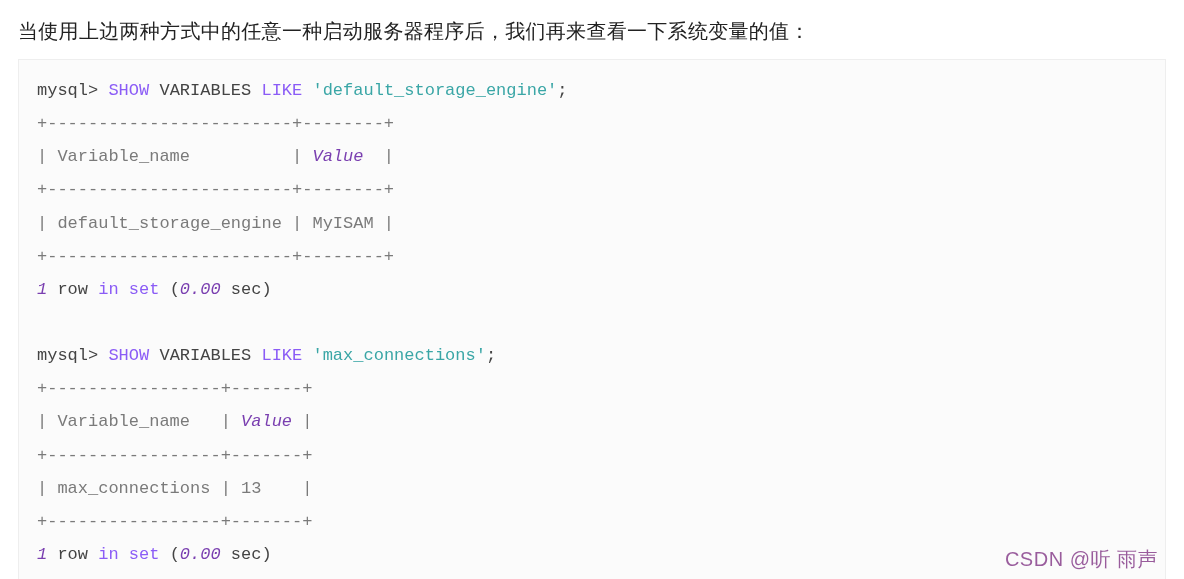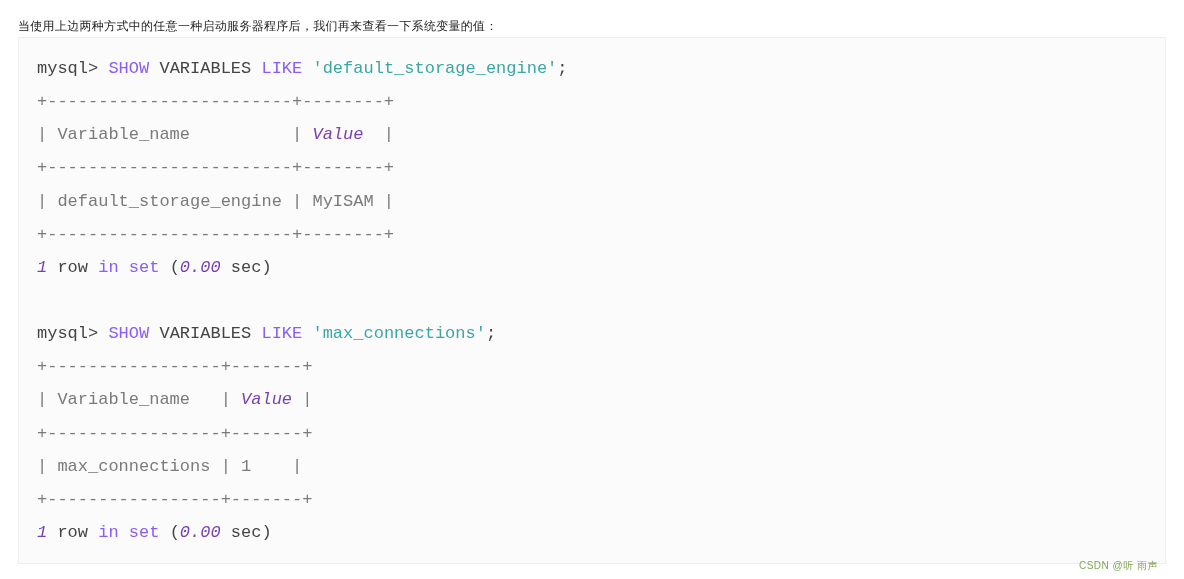--- a/index.html
+++ b/index.html
@@ -6,23 +6,23 @@
     body {
       font-family: -apple-system, BlinkMacSystemFont, "Segoe UI", Arial, sans-serif;
       background: #ffffff;
       padding: 18px 18px 8px 18px;
       width: 1184px;
       height: 579px;
       overflow: hidden;
       position: relative;
     }
     .intro-text {
-      font-size: 12px;
+      font-size: 20px;
       color: #222;
-      margin-bottom: 2px;
+      margin-bottom: 14px;
       letter-spacing: 0.3px;
     }
     .code-block {
       background: #fbfbfb;
       border: 1px solid #eee;
       padding: 14px 18px 14px 18px;
       font-family: "SFMono-Regular", Consolas, "Liberation Mono", Menlo, monospace;
       font-size: 17px;
       line-height: 1.95;
       color: #444;
@@ -30,22 +30,22 @@
       filter: blur(0.25px);
     }
     .tok-gray   { color: #7a7a7a; }
     .tok-blue   { color: #8b5cf6; }
     .tok-teal   { color: #3aa6a6; }
     .tok-purple { color: #7a3fb0; font-style: italic; }
     .watermark {
       position: absolute;
       right: 26px;
       bottom: 6px;
-      color: #4d7c0f;
-      font-size: 10px;
+      color: #701a75;
+      font-size: 20px;
       letter-spacing: 0.5px;
       opacity: 0.7;
       pointer-events: none;
     }
   </style>
 </head>
 <body>
 
 <div class="intro-text">当使用上边两种方式中的任意一种启动服务器程序后，我们再来查看一下系统变量的值：</div>
 
@@ -54,17 +54,17 @@
 <span class="tok-gray">| Variable_name          | </span><span class="tok-purple">Value</span><span class="tok-gray">  |</span>
 <span class="tok-gray">+------------------------+--------+</span>
 <span class="tok-gray">| default_storage_engine | MyISAM |</span>
 <span class="tok-gray">+------------------------+--------+</span>
 <span class="tok-purple">1</span><span> row </span><span class="tok-blue">in</span><span> </span><span class="tok-blue">set</span><span> (</span><span class="tok-purple">0.00</span><span> sec)</span>
 <span></span>
 <span>mysql&gt; </span><span class="tok-blue">SHOW</span><span> VARIABLES </span><span class="tok-blue">LIKE</span><span> </span><span class="tok-teal">'max_connections'</span><span>;</span>
 <span class="tok-gray">+-----------------+-------+</span>
 <span class="tok-gray">| Variable_name   | </span><span class="tok-purple">Value</span><span class="tok-gray"> |</span>
 <span class="tok-gray">+-----------------+-------+</span>
-<span class="tok-gray">| max_connections | 1    |</span>
+<span class="tok-gray">| max_connections | 13    |</span>
 <span class="tok-gray">+-----------------+-------+</span>
 <span class="tok-purple">1</span><span> row </span><span class="tok-blue">in</span><span> </span><span class="tok-blue">set</span><span> (</span><span class="tok-purple">0.00</span><span> sec)</span></div>
 
 <div class="watermark">CSDN @听 雨声</div>
 
 </body></html>

